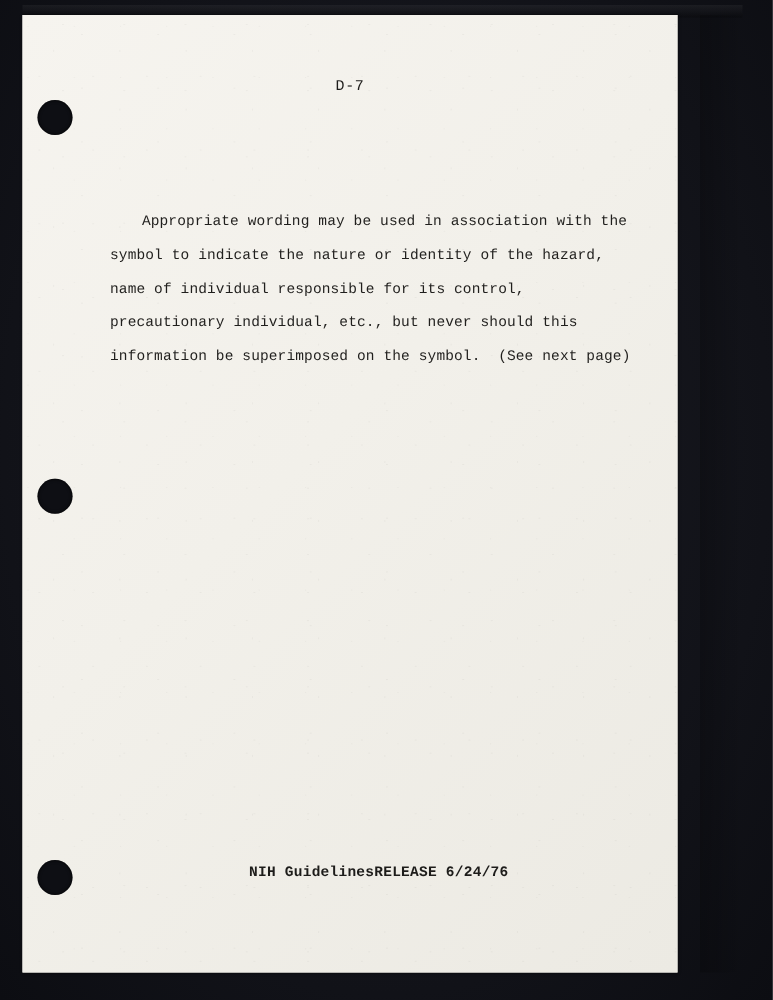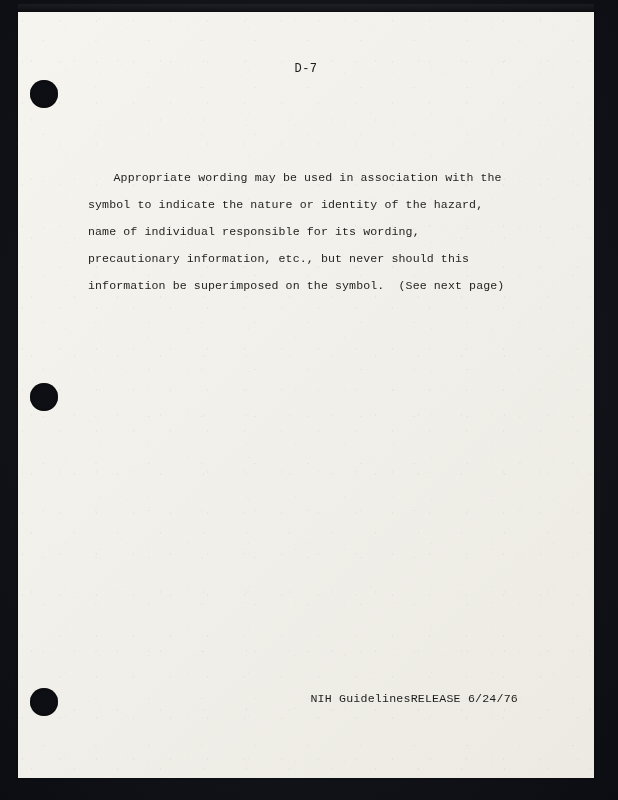--- a/index.html
+++ b/index.html
@@ -20,21 +20,21 @@
     position: absolute;
     inset: 0;
     background:
       radial-gradient(ellipse at 50% 45%, #1b1c24 0%, #111218 70%, #0c0d12 100%);
   }
   
   #page {
     position: absolute;
     left: 18px;
     top: 12px;
-    width: 576px;
+    width: 524px;
     height: 766px;
     background: #f3f1ec;
     box-shadow: 0 0 2px rgba(0,0,0,0.6);
   }
   
   #page::before {
     content: "";
     position: absolute;
     inset: 0;
     background: linear-gradient(135deg, #f6f4ef 0%, #f2f0ea 45%, #eceae3 100%);
@@ -103,22 +103,23 @@
 
   .indent { display: inline-block; width: 2.2em; }
 
   #footer {
     position: absolute;
     left: 70px;
     top: 680px;
     width: 430px;
     font-size: 11.6px;
     display: flex;
-    justify-content: flex-end;
+    justify-content: center;
     align-items: baseline;
+    font-weight: bold;
   }
   #footer-left { letter-spacing: 0.2px; }
   #footer-right { letter-spacing: 0.2px; }
 
   
   #grain {
     position: absolute;
     inset: 0;
     pointer-events: none;
     opacity: 0.035;
@@ -140,21 +141,21 @@
 
   <div id="page-edge"></div>
   <div id="page-top-edge"></div>
 
   <div id="page">
     <div class="text-layer">
 
       <div id="page-number">D-7</div>
 
 
-      <div class="body-block" id="para-2"><span class="indent"></span><span>Appropriate wording may be used in association with the symbol to indicate the nature or identity of the hazard, name of individual responsible for its wording, precautionary information, etc., but never should this information be superimposed on the symbol.  (See next page)</span></div>
+      <div class="body-block" id="para-2"><span class="indent"></span><span>Appropriate wording may be used in association with the symbol to indicate the nature or identity of the hazard, name of individual responsible for its control, precautionary individual, etc., but never should this information be superimposed on the symbol.  (See next page)</span></div>
 
       <div id="footer">
         <span id="footer-left">NIH Guidelines</span>
         <span id="footer-right">RELEASE 6/24/76</span>
       </div>
 
     </div>
     <div id="grain"></div>
   </div>
 

